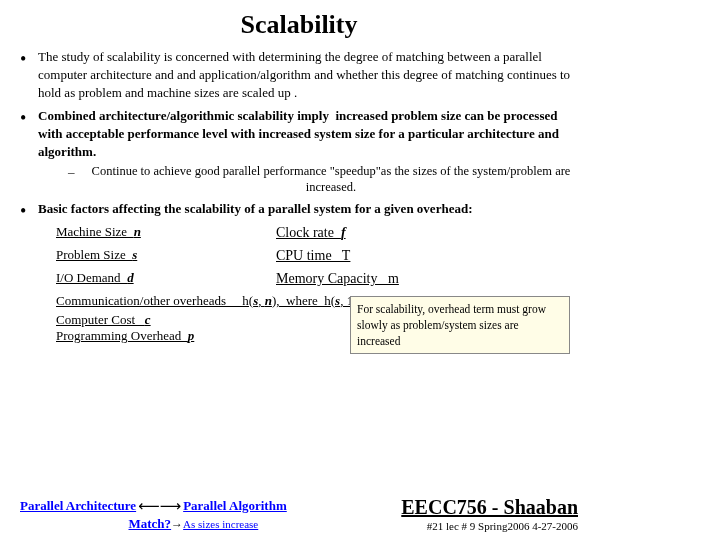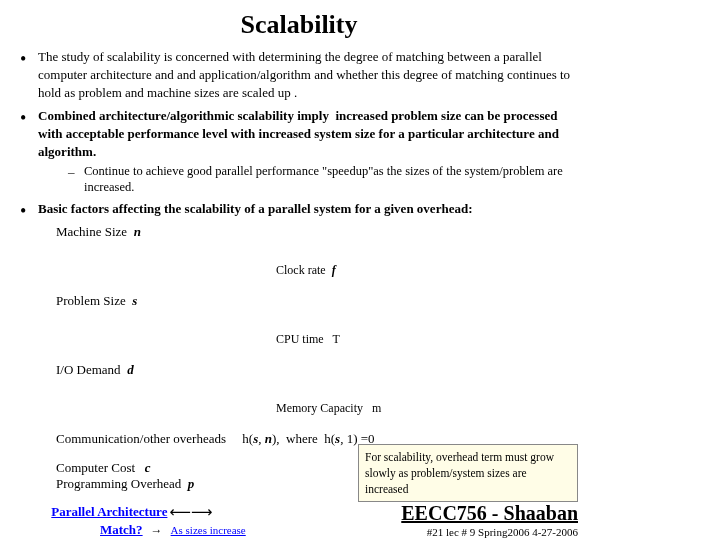--- a/index.html
+++ b/index.html
@@ -47,53 +47,54 @@
       align-items: flex-start;
       margin-left: 30px;
       margin-top: 2px;
     }
     .sub-dash-marker {
       min-width: 16px;
     }
     .sub-dash-text {
       font-size: 12.5px;
       line-height: 1.3;
+      text-align: center;
     }
     .factors-table-area {
       margin-left: 18px;
       margin-top: 4px;
       flex: 1;
       position: relative;
     }
     .factors-grid {
       display: grid;
       grid-template-columns: 220px 1fr;
-      row-gap: 12px;
+      row-gap: 2px;
+      text-decoration: underline;
     }
     .factor-left {
       font-size: 13px;
       line-height: 1.5;
     }
     .factor-right {
-      font-size: 12px;
+      font-size: 14px;
       line-height: 1.5;
-      margin-top: 39px;
     }
     .factor-italic {
       font-style: italic;
       font-weight: bold;
     }
     .comm-row {
       grid-column: 1 / -1;
       font-size: 13px;
       line-height: 1.5;
     }
     .tooltip-box {
       position: absolute;
-      right: 0;
+      right: 8px;
       bottom: -10px;
       width: 220px;
       background: #fffde7;
       border: 1px solid #888;
       padding: 4px 6px;
       font-size: 11.5px;
       line-height: 1.4;
     }
     .footer {
       margin-top: auto;
@@ -208,22 +209,23 @@
         </div>
       </div>
     </div>
   </div>
 
   <div class="footer">
     <div class="arrow-area">
       <div style="display:flex; align-items:center; gap:0;">
         <span style="color:#00f; text-decoration:underline; font-size:13px; font-weight:bold;">Parallel Architecture</span>
         <span style="font-size:15px; margin: 0 2px;">⟵⟶</span>
-      </div>
-      <div style="display:flex; align-items:center; gap:8px; margin-top:1px;">
+        <span style="color:#00f; text-decoration:underline; font-size:13px; font-weight:bold;">Parallel Algorithm</span>
+      </div>
+      <div style="display:flex; align-items:center; gap:0; margin-top:1px;">
         <span style="margin-left:80px; color:#00f; text-decoration:underline; font-size:13px; font-weight:bold;">Match?</span>
         <span style="font-size:12px;">→</span>
         <span style="color:#00f; text-decoration:underline; font-size:11px;">As sizes increase</span>
       </div>
     </div>
     <div class="footer-right">
       <div class="eecc-badge">EECC756 - Shaaban</div>
       <div class="lec-info">#21  lec # 9   Spring2006  4-27-2006</div>
     </div>
   </div>

